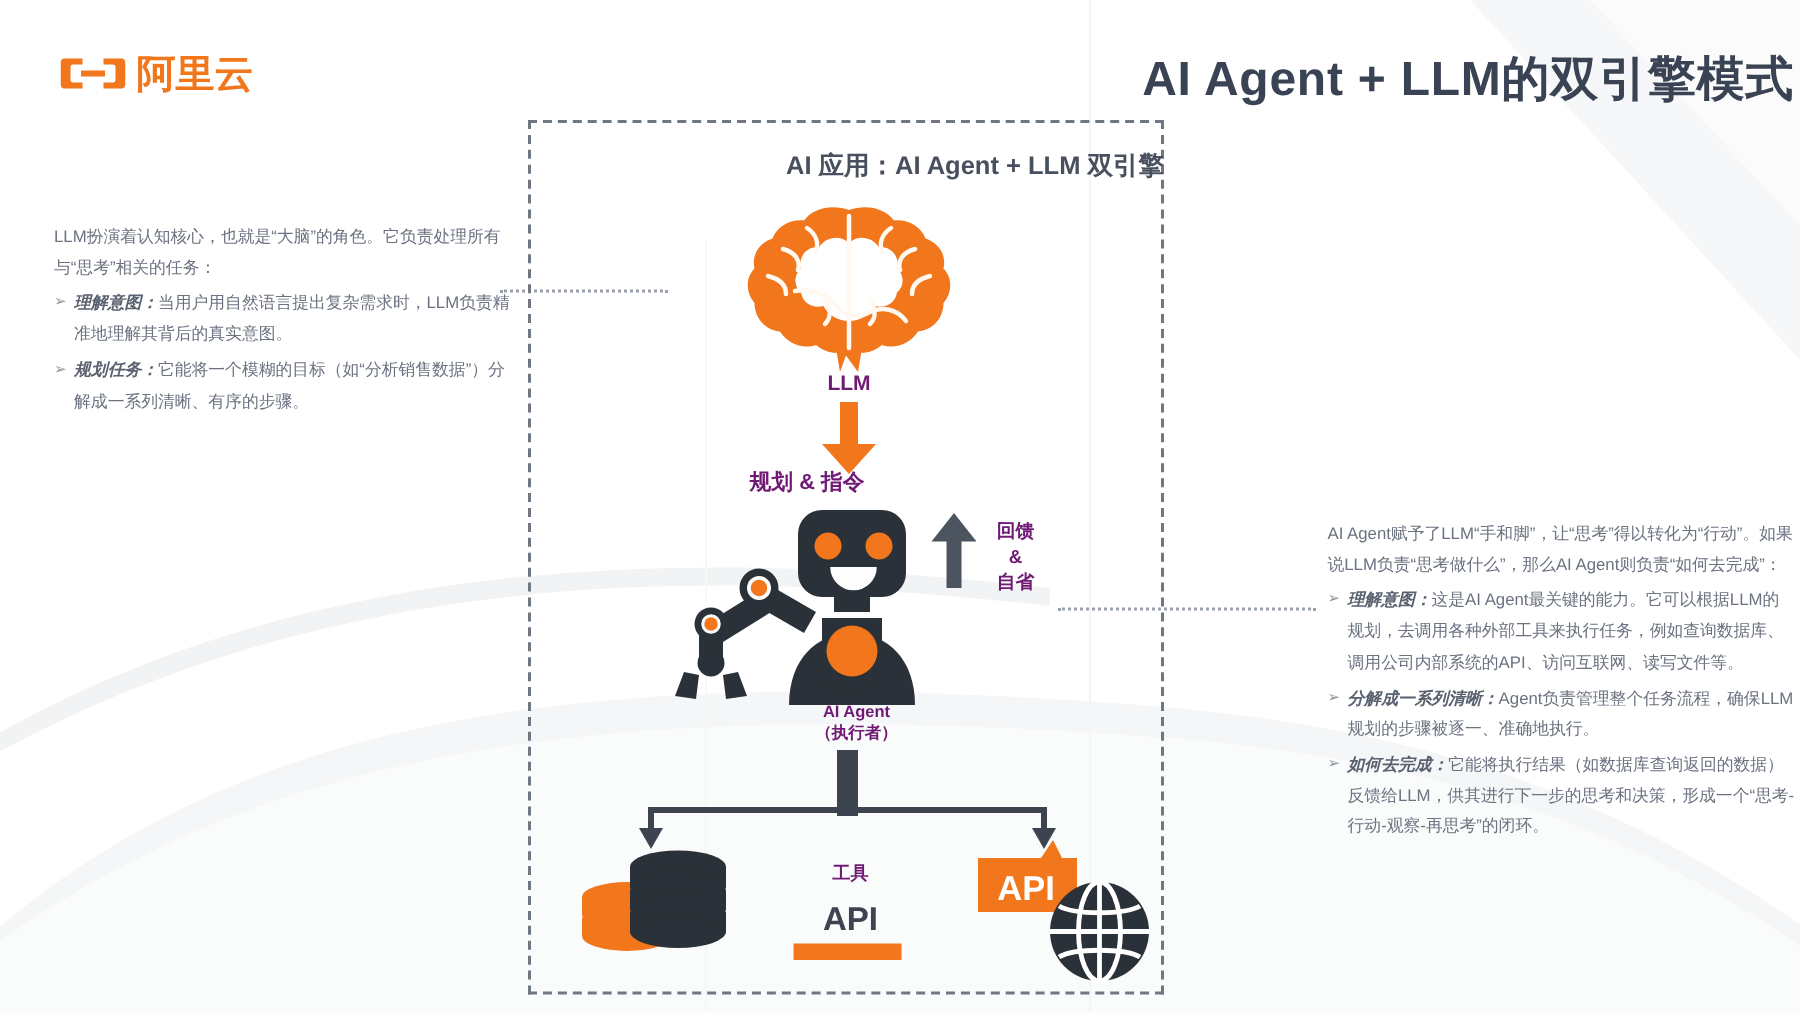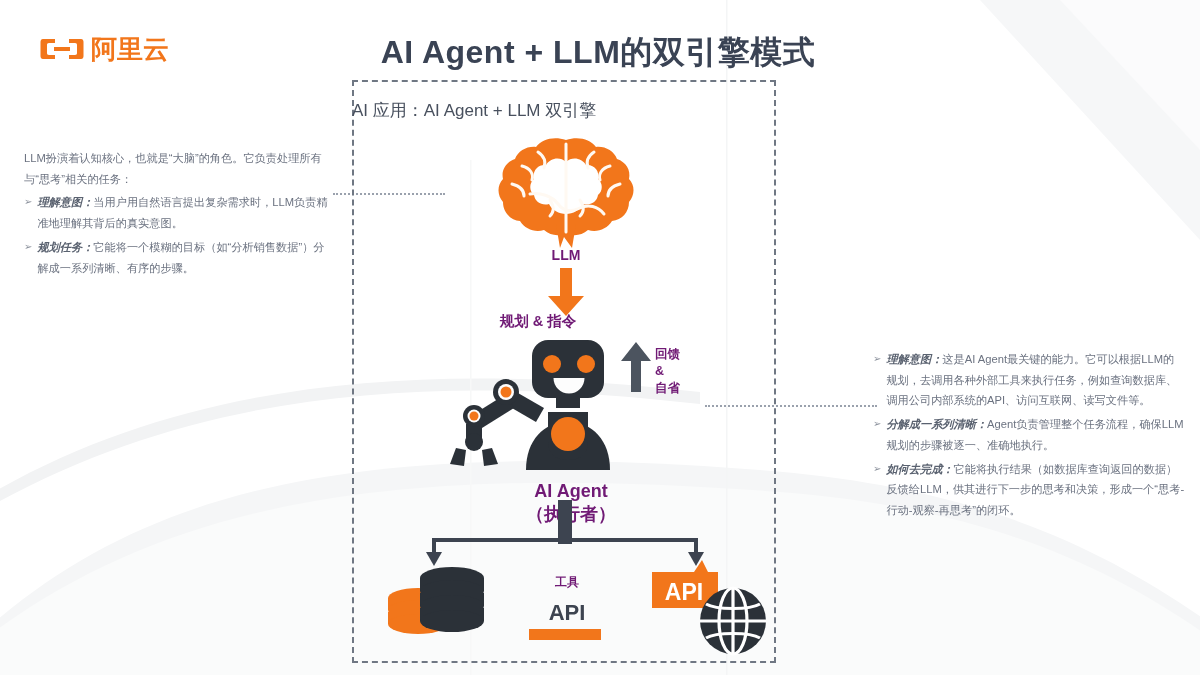--- a/index.html
+++ b/index.html
@@ -46,21 +46,21 @@
     letter-spacing: 0px;
     line-height: 1;
   }
 
   
   .slide-title {
     position: absolute;
     left: 0;
     top: 31px;
     width: 1196px;
-    text-align: center;
+    text-align: right;
     font-size: 32px;
     font-weight: 700;
     color: #3a4354;
     letter-spacing: 0.5px;
   }
 
   
   .diagram-box {
     position: absolute;
     left: 352px;
@@ -69,41 +69,42 @@
     height: 583px;
     border: 2px dashed #6f7783;
     box-sizing: border-box;
     background: transparent;
   }
   .diagram-heading {
     position: absolute;
     left: 352px;
     top: 99px;
     width: 424px;
-    text-align: left;
+    text-align: right;
     font-size: 17px;
-    font-weight: 400;
+    font-weight: 700;
     color: #48505e;
   }
 
   
   .connector {
     position: absolute;
     border-top: 2px dotted #9aa1ad;
     height: 0;
   }
   .conn-left  { left: 333px; top: 193px; width: 112px; }
   .conn-right { left: 705px; top: 405px; width: 172px; }
 
   
   .side-text {
     position: absolute;
     font-size: 11.2px;
     line-height: 1.85;
     color: #6b7280;
+    margin-left: 12px;
   }
   .side-left  { left: 24px; top: 148px; width: 305px; }
   .side-right { left: 873px; top: 346px; width: 312px; }
   .side-text p { margin: 0 0 2px 0; }
   .bullet {
     display: flex;
     gap: 5px;
     margin: 3px 0 0 0;
     align-items: flex-start;
   }
@@ -160,25 +161,25 @@
     position: absolute;
     left: 620px;
     top: 342px;
     width: 32px;
     height: 50px;
   }
   .label-feedback {
     left: 655px; top: 346px; width: 44px;
     font-size: 12.5px;
     line-height: 1.35;
-    text-align: left;
+    text-align: center;
   }
   .label-agent {
-    left: 486px; top: 480px; width: 170px;
-    font-size: 18px;
+    left: 486px; top: 468px; width: 170px;
+    font-size: 11px;
     line-height: 1.3;
   }
   .tool-tree {
     position: absolute;
     left: 400px;
     top: 500px;
     width: 330px;
     height: 68px;
   }
   .db-wrap {
@@ -406,20 +407,21 @@
     <span class="arrowglyph">➢</span>
     <span class="btext"><span class="bterm">理解意图：</span><span>当用户用自然语言提出复杂需求时，LLM负责精准地理解其背后的真实意图。</span></span>
   </div>
   <div class="bullet">
     <span class="arrowglyph">➢</span>
     <span class="btext"><span class="bterm">规划任务：</span><span>它能将一个模糊的目标（如“分析销售数据”）分解成一系列清晰、有序的步骤。</span></span>
   </div>
 </div>
 
 <div class="side-text side-right">
+  <p>AI Agent赋予了LLM“手和脚”，让“思考”得以转化为“行动”。如果说LLM负责“思考做什么”，那么AI Agent则负责“如何去完成”：</p>
   <div class="bullet">
     <span class="arrowglyph">➢</span>
     <span class="btext"><span class="bterm">理解意图：</span><span>这是AI Agent最关键的能力。它可以根据LLM的规划，去调用各种外部工具来执行任务，例如查询数据库、调用公司内部系统的API、访问互联网、读写文件等。</span></span>
   </div>
   <div class="bullet">
     <span class="arrowglyph">➢</span>
     <span class="btext"><span class="bterm">分解成一系列清晰：</span><span>Agent负责管理整个任务流程，确保LLM规划的步骤被逐一、准确地执行。</span></span>
   </div>
   <div class="bullet">
     <span class="arrowglyph">➢</span>

